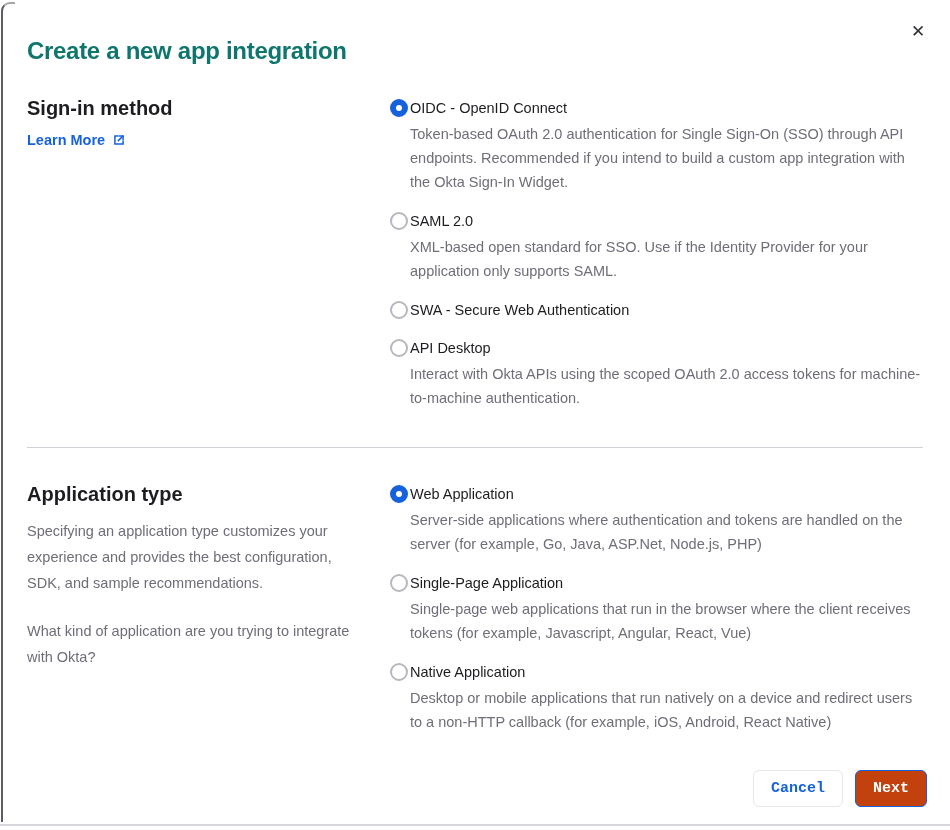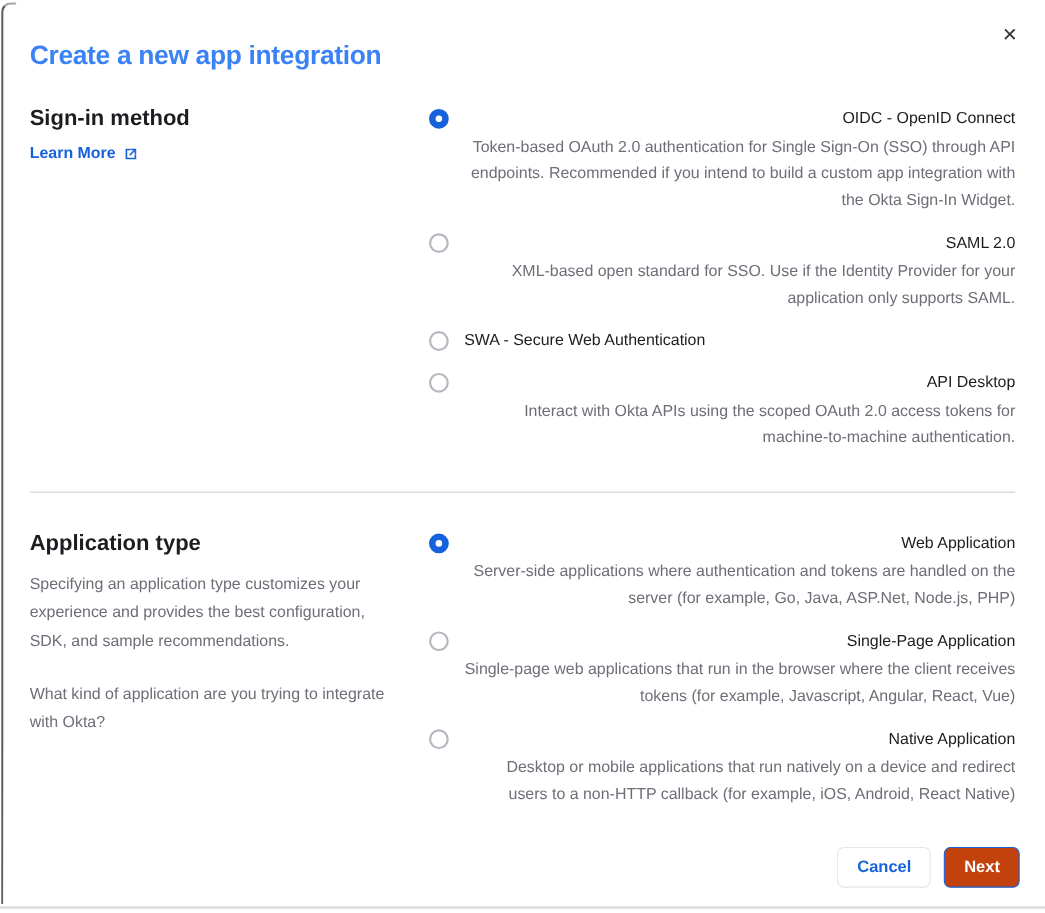--- a/index.html
+++ b/index.html
@@ -38,21 +38,21 @@
     cursor: pointer; background: none; border: none; padding: 0;
   }
 
   .content { padding: 37px 27px 0 27px; }
 
   .modal-title {
     margin: 0 0 33px 0;
     font-size: 24px;
     font-weight: 700;
     letter-spacing: -0.3px;
-    color: #3b82f6;
+    color: #0f766e;
   }
 
   .section { display: flex; align-items: flex-start; }
   .section-left { width: 363px; flex-shrink: 0; padding-right: 24px; }
   .section-right { flex: 1; max-width: 536px; }
 
   .section-heading {
     font-size: 20px; font-weight: 700; color: #1d1d21;
     line-height: 20px; margin: 0;
   }
@@ -64,21 +64,21 @@
   .left-para + .left-para { margin-top: 22px; }
 
   .learn-more {
     display: inline-flex; align-items: center; gap: 7px;
     margin-top: 14px;
     font-size: 14.5px; font-weight: 700; color: #1662dd;
     text-decoration: none; cursor: pointer;
   }
   .learn-more svg { display: block; }
 
-  .option { display: flex; gap: 14px; margin-bottom: 17px; cursor: pointer; text-align: right; }
+  .option { display: flex; gap: 2px; margin-bottom: 17px; cursor: pointer; }
   .option:last-child { margin-bottom: 0; }
 
   .radio {
     width: 18px; height: 18px; flex-shrink: 0;
     margin-top: 1px;
     border-radius: 50%;
     border: 2px solid #b7b7bf;
     background: #ffffff;
     position: relative;
   }
@@ -103,21 +103,21 @@
   }
   .section-apptype { margin-top: 36px; }
 
   .footer {
     position: absolute; right: 23px; bottom: 23px;
     display: flex; gap: 12px; align-items: center;
   }
   .btn {
     height: 37px; padding: 0 17px;
     border-radius: 6px;
-    font-family: Liberation Sans, sans-serif;
+    font-family: Liberation Mono, monospace;
     font-size: 15px; font-weight: 700;
     cursor: pointer;
     display: inline-flex; align-items: center; justify-content: center;
   }
   .btn-cancel {
     background: #ffffff; color: #1662dd;
     border: 1px solid #e6e6eb;
   }
   .btn-next {
     background: #c2410c; color: #ffffff;

